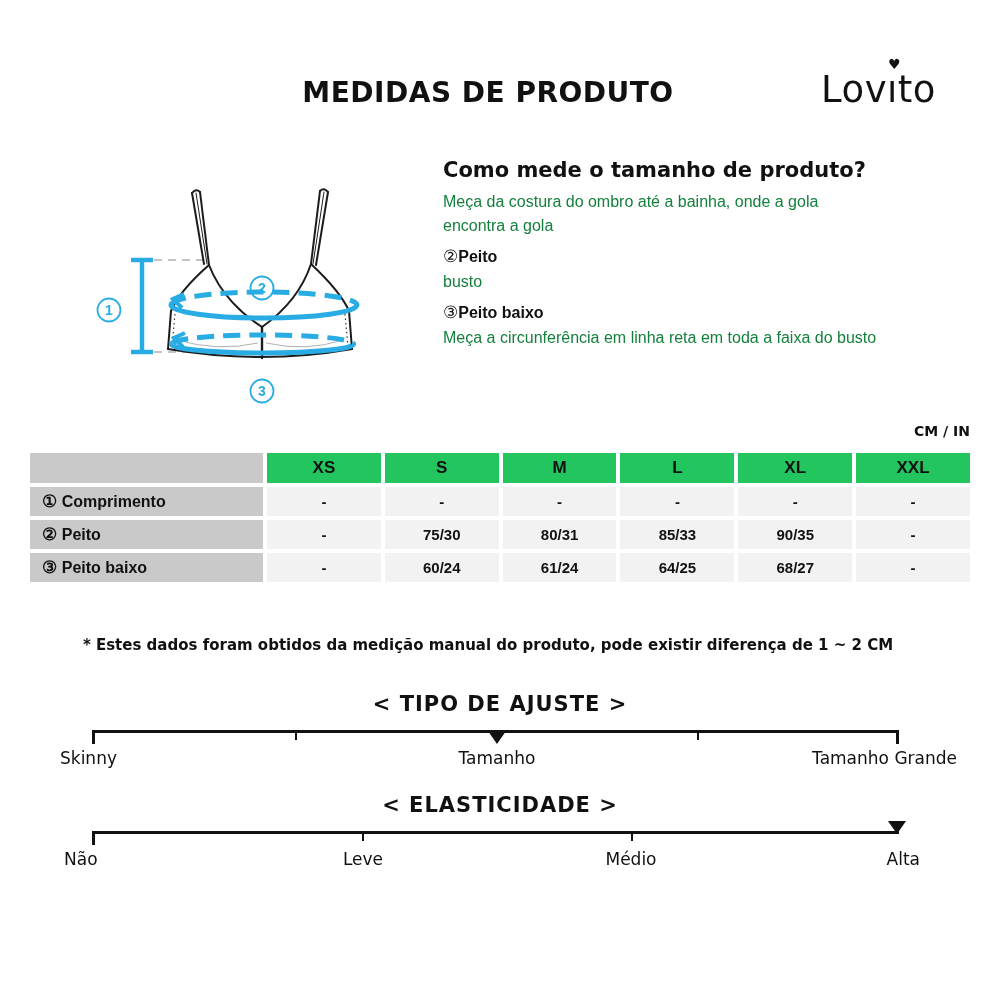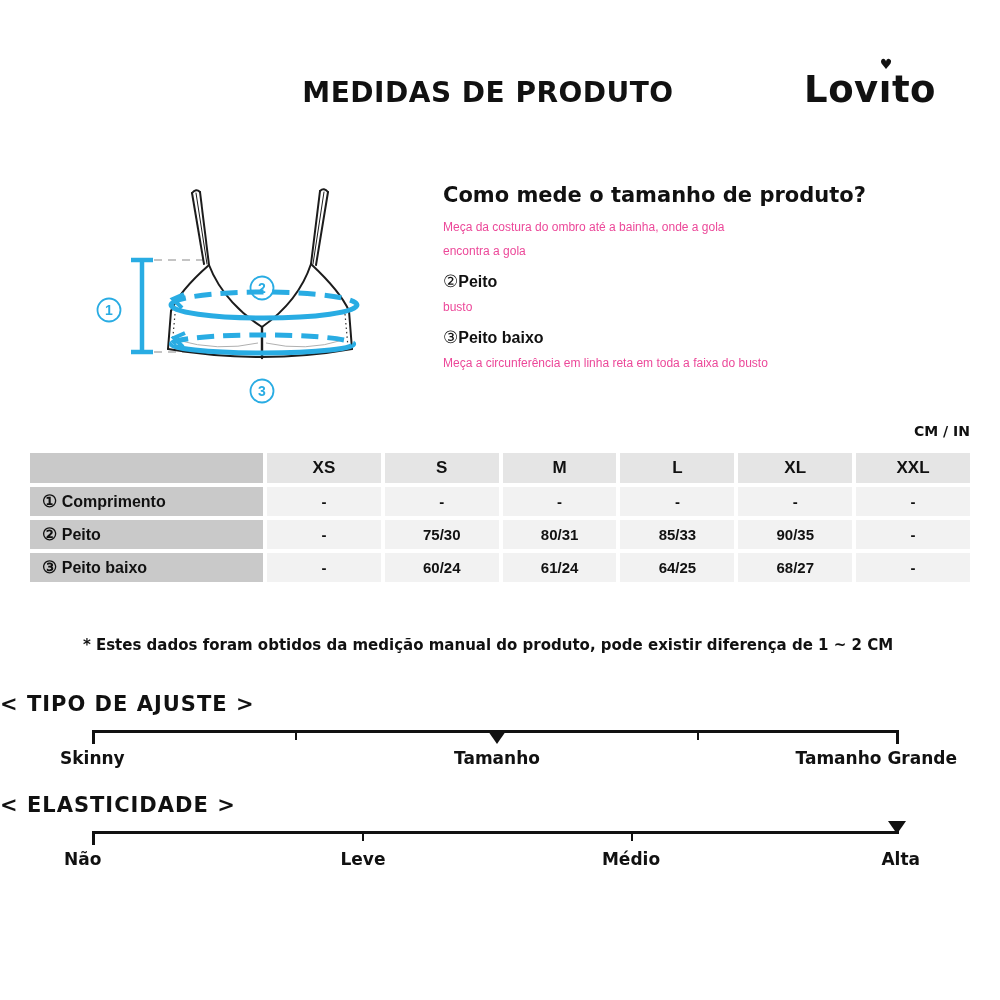--- a/index.html
+++ b/index.html
@@ -5,62 +5,62 @@
   html,body{margin:0;padding:0;background:#fff;}
   body{width:1000px;height:1000px;position:relative;overflow:hidden;
        font-family:"Liberation Sans",sans-serif;color:#111;}
   .abs{position:absolute;}
 
   
   .title{top:76px;left:0;width:976px;text-align:center;
          font-family:"DejaVu Sans",sans-serif;font-weight:bold;
          font-size:28px;letter-spacing:.5px;}
   .logo{top:68px;right:64px;font-family:"DejaVu Sans",sans-serif;
-        font-weight:bold;font-size:37px;letter-spacing:.5px;}
+        font-weight:normal;font-size:37px;letter-spacing:.5px;}
   .logo .ichar{position:relative;display:inline-block;}
   .logo .heart{position:absolute;top:-11px;left:1px;font-size:14px;line-height:14px;}
 
   
-  .guide{top:158px;left:443px;width:520px;margin-top:25px;}
+  .guide{top:158px;left:443px;width:520px;}
   .guide h3{margin:0 0 8px 0;font-family:"DejaVu Sans",sans-serif;
             font-size:21px;font-weight:bold;}
   .g-label{font-size:16px;font-weight:bold;line-height:26px;margin-top:6px;}
   .g-label .num{font-weight:normal;font-size:17px;}
-  .g-line{font-size:12px;line-height:24px;color:#ec4899;}
+  .g-line{font-size:16px;line-height:24px;color:#15803d;}
 
   
   .cmin{top:423px;right:30px;font-family:"DejaVu Sans",sans-serif;
         font-weight:bold;font-size:14px;}
 
   
   .tablewrap{top:449px;left:26px;}
   table{border-collapse:separate;border-spacing:4px;width:948px;table-layout:fixed;}
   th,td{padding:0;margin:0;font-weight:bold;}
-  th{background:#e5e5e5;height:30px;font-family:"Liberation Sans",sans-serif;
+  th{background:#22c55e;height:30px;font-family:"Liberation Sans",sans-serif;
      font-weight:bold;font-size:17px;text-align:center;}
   td.rowlabel{background:#c9c9c9;height:29px;text-align:left;padding-left:12px;
      font-size:16px;}
   td.rowlabel .num{font-size:17px;}
   td.val{background:#f2f2f2;height:29px;text-align:center;
      font-weight:bold;font-size:15px;}
 
   
   .footnote{top:636px;left:0;width:976px;text-align:center;
             font-family:"DejaVu Sans",sans-serif;font-weight:bold;font-size:15px;}
 
   
-  .scale-title{left:0;width:1000px;
+  .scale-title{left:0;width:1000px;text-align:center;
                font-family:"DejaVu Sans",sans-serif;font-weight:bold;
                font-size:21px;letter-spacing:1px;}
   .sline{left:92px;width:807px;height:3px;background:#111;}
   .cap{width:3px;height:14px;background:#111;}
   .tick{width:2px;height:10px;background:#111;}
   .tri-down{width:0;height:0;border-left:9px solid transparent;
             border-right:9px solid transparent;border-top:13px solid #111;}
-  .slabel{font-family:"DejaVu Sans",sans-serif;font-weight:bold;font-size:17px;}
+  .slabel{font-family:"DejaVu Sans",sans-serif;font-weight:normal;font-size:17px;}
   .slabel.c{width:140px;text-align:center;}
 </style>
 </head>
 <body>
 
 <div class="abs title">MEDIDAS DE PRODUTO</div>
 <div class="abs logo"><span>Lov</span><span class="ichar"><span>ı</span><span class="heart">♥</span></span><span>to</span></div>
 
 <svg class="abs" style="top:168px;left:80px" width="340" height="250" viewBox="0 0 340 250">
 

